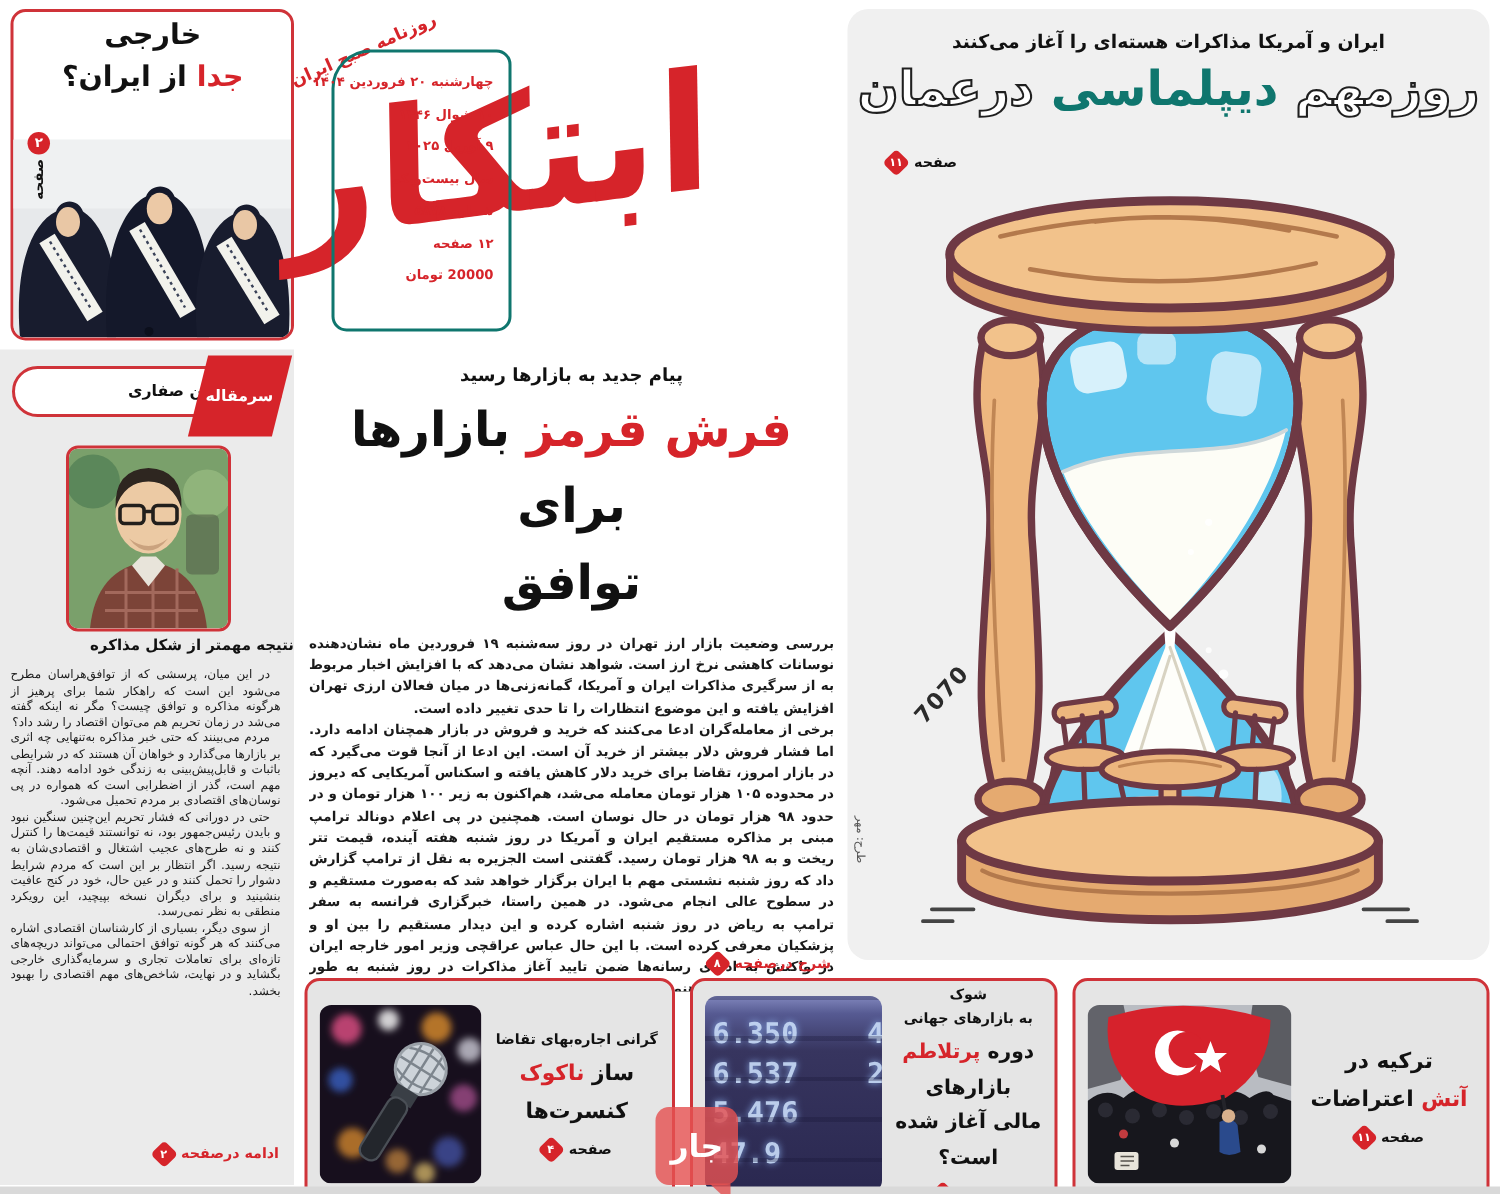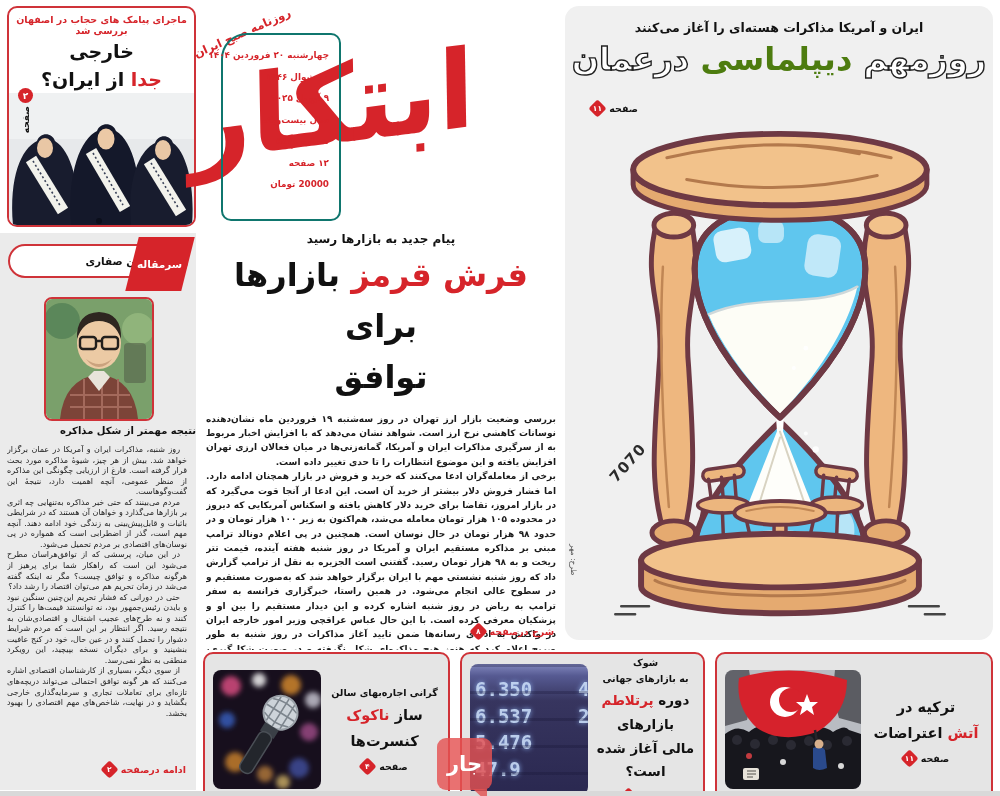--- a/index.html
+++ b/index.html
@@ -30,21 +30,21 @@
            font-size:11.5px;font-weight:bold;white-space:nowrap;}
   #datebox{position:absolute;left:21px;top:33px;width:120px;height:188px;border:2px solid #0f766e;
            border-radius:26px 10px 10px 10px;box-sizing:border-box;padding:10px 10px 0 4px;}
   #datebox div{color:#d6242a;font-size:8.8px;font-weight:bold;line-height:2.45;text-align:right;white-space:nowrap;}
 
   
   #oman-panel{left:565px;top:6px;width:428px;height:634px;background:#f0f0f0;border-radius:14px;}
   #oman-kicker{position:absolute;top:14px;left:0;right:0;text-align:center;font-size:12.5px;font-weight:bold;color:#111;}
   #oman-title{position:absolute;top:34px;left:0;right:0;text-align:center;font-size:32px;font-weight:bold;white-space:nowrap;}
   #oman-title .outline{color:#fff;-webkit-text-stroke:1.4px #1f1f1f;}
-  #oman-title .red{color:#4d7c0f;}
+  #oman-title .red{color:#0f766e;}
   .pbadge{display:inline-flex;align-items:center;gap:5px;font-size:9.5px;font-weight:bold;color:#111;}
   .dia{width:13px;height:13px;background:#d6242a;border-radius:3px;transform:rotate(45deg);
        display:inline-flex;align-items:center;justify-content:center;flex-shrink:0;}
   .dia span{transform:rotate(-45deg);color:#fff;font-size:7.5px;font-weight:bold;line-height:1;}
   #oman-badge{position:absolute;top:96px;right:355px;white-space:nowrap;}
   #hourglass{position:absolute;left:42px;top:112px;width:346px;height:516px;}
   #hg-sign{position:absolute;left:40px;top:448px;font-size:15px;font-weight:bold;color:#2b2b2b;transform:rotate(-48deg);letter-spacing:1px;}
   #hg-credit{position:absolute;left:4px;top:538px;writing-mode:vertical-rl;font-size:7.5px;color:#555;}
 
   
@@ -56,21 +56,21 @@
             display:flex;align-items:center;justify-content:center;z-index:2;}
   #ed-label span{transform:skewX(14deg);color:#fff;font-size:10.5px;font-weight:bold;}
   #ed-photo{position:absolute;top:64px;left:44px;width:106px;height:120px;border:2px solid #cf3339;border-radius:8px;overflow:hidden;background:#fff;}
   #ed-title{position:absolute;top:192px;left:0;right:0;font-size:10px;font-weight:bold;color:#111;}
   #ed-body{position:absolute;top:212px;left:7px;right:9px;height:318px;overflow:hidden;}
   #ed-body p{margin:0;font-size:8px;line-height:1.32;text-align:justify;color:#1c1c1c;text-indent:7px;}
   #ed-continue{position:absolute;bottom:14px;right:10px;}
   #ed-continue .lbl{color:#d6242a;font-size:9.5px;font-weight:bold;}
 
   
-  #main-article{left:200px;top:222px;width:362px;height:418px;}
+  #main-article{left:200px;top:233px;width:362px;height:418px;}
   #main-kicker{text-align:center;font-size:12px;font-weight:bold;color:#111;margin-top:10px;}
   #main-title{text-align:center;font-weight:bold;font-size:32px;line-height:1.6;margin-top:4px;color:#111;}
   #main-title .red{color:#d6242a;}
   #main-body{margin:8px 6px 0;height:238px;overflow:hidden;}
   #main-body p{margin:0;font-size:9px;font-weight:bold;line-height:1.6;text-align:justify;color:#1a1a1a;}
   #main-more{position:absolute;bottom:2px;right:8px;}
   #main-more .lbl{color:#d6242a;font-size:9.5px;font-weight:bold;}
 
   
   .bbox{position:absolute;top:652px;height:155px;border:2px solid #cf3339;border-radius:10px;box-sizing:border-box;
@@ -98,21 +98,20 @@
              display:flex;align-items:center;justify-content:center;z-index:6;}
   #watermark span{color:#fff;font-size:21px;font-weight:bold;}
   #watermark::after{content:"";position:absolute;right:5px;bottom:-12px;
                     border-top:13px solid rgba(228,82,82,.82);border-left:14px solid transparent;}
   #bottom-strip{left:0;top:791px;width:1000px;height:5px;background:#d9d9d9;}
 </style>
 </head>
 <body>
 
 <div class="abs rbox" id="hijab-box">
-  <div id="hijab-kicker">ماجرای پیامک های حجاب در اصفهان بررسی شد</div>
   <div id="hijab-title">
     <span>خارجی</span><br>
     <span class="redtxt">جدا</span>
     <span>از ایران؟</span>
   </div>
   <div class="vbadge">
     <span class="circ">۲</span>
     <span class="vtext">صفحه</span>
   </div>
   <svg id="hijab-photo" viewBox="0 0 189 132" preserveAspectRatio="none">
@@ -270,23 +269,22 @@
       <ellipse cx="53" cy="44" rx="22" ry="26" fill="#eccaa4"></ellipse>
       <path d="M31,40 Q30,14 53,13 Q76,14 75,40 Q69,22 53,22 Q37,22 31,40 Z" fill="#2e2620"></path>
       <path d="M40,60 Q53,70 66,60 Q60,68 53,68 Q46,68 40,60 Z" fill="#caa27e"></path>
       <rect x="34" y="38" width="16" height="12" rx="3" fill="none" stroke="#221f1c" stroke-width="2.4"></rect>
       <rect x="56" y="38" width="16" height="12" rx="3" fill="none" stroke="#221f1c" stroke-width="2.4"></rect>
       <path d="M50,42 h6" stroke="#221f1c" stroke-width="2.4"></path>
     </svg>
   </div>
   <div id="ed-title">نتیجه مهمتر از شکل مذاکره</div>
   <div id="ed-body">
-      <p>روز شنبه، مذاکرات ایران و آمریکا در عمان برگزار خواهد شد. بیش از هر چیز، شیوهٔ مذاکره مورد بحث قرار گرفته است. فارغ از ارزیابی چگونگی این مذاکره از منظر عمومی، آنچه اهمیت دارد، نتیجهٔ این گفت‌وگوهاست.</p>
+      <p>در این میان، پرسشی که از توافق‌هراسان مطرح می‌شود این است که راهکار شما برای پرهیز از هرگونه مذاکره و توافق چیست؟ مگر نه اینکه گفته می‌شد در زمان تحریم هم می‌توان اقتصاد را رشد داد؟</p>
       <p>مردم می‌بینند که حتی خبر مذاکره به‌تنهایی چه اثری بر بازارها می‌گذارد و خواهان آن هستند که در شرایطی باثبات و قابل‌پیش‌بینی به زندگی خود ادامه دهند. آنچه مهم است، گذر از اضطرابی است که همواره در پی نوسان‌های اقتصادی بر مردم تحمیل می‌شود.</p>
-      <p>در این میان، پرسشی که از توافق‌هراسان مطرح می‌شود این است که راهکار شما برای پرهیز از هرگونه مذاکره و توافق چیست؟ مگر نه اینکه گفته می‌شد در زمان تحریم هم می‌توان اقتصاد را رشد داد؟</p>
       <p>حتی در دورانی که فشار تحریم این‌چنین سنگین نبود و بایدن رئیس‌جمهور بود، نه توانستند قیمت‌ها را کنترل کنند و نه طرح‌های عجیب اشتغال و اقتصادی‌شان به نتیجه رسید. اگر انتظار بر این است که مردم شرایط دشوار را تحمل کنند و در عین حال، خود در کنج عافیت بنشینید و برای دیگران نسخه بپیچید، این رویکرد منطقی به نظر نمی‌رسد.</p>
       <p>از سوی دیگر، بسیاری از کارشناسان اقتصادی اشاره می‌کنند که هر گونه توافق احتمالی می‌تواند دریچه‌های تازه‌ای برای تعاملات تجاری و سرمایه‌گذاری خارجی بگشاید و در نهایت، شاخص‌های مهم اقتصادی را بهبود بخشد.</p>
     </div>
   <div class="pbadge" id="ed-continue">
     <span class="lbl">ادامه درصفحه</span>
     <span class="dia">
         <span>۲</span>
       </span>
   </div>
 </div>
@@ -305,21 +303,21 @@
   <div class="pbadge" id="main-more">
     <span class="lbl">شرح درصفحه</span>
     <span class="dia">
         <span>۸</span>
       </span>
   </div>
 </div>
 
 <div class="bbox" id="box-concerts">
   <div class="btext">
-    <div class="bkicker">گرانی اجاره‌بهای سالن</div>
+    <div class="bkicker">گرانی اجاره‌بهای تقاضا</div>
     <div class="btitle">
       <span>ساز</span>
       <span class="red">ناکوک</span><br>
       <span>کنسرت‌ها</span>
     </div>
     <div class="pbadge bpage">
       <span>صفحه</span>
       <span class="dia">
           <span>۴</span>
         </span>

